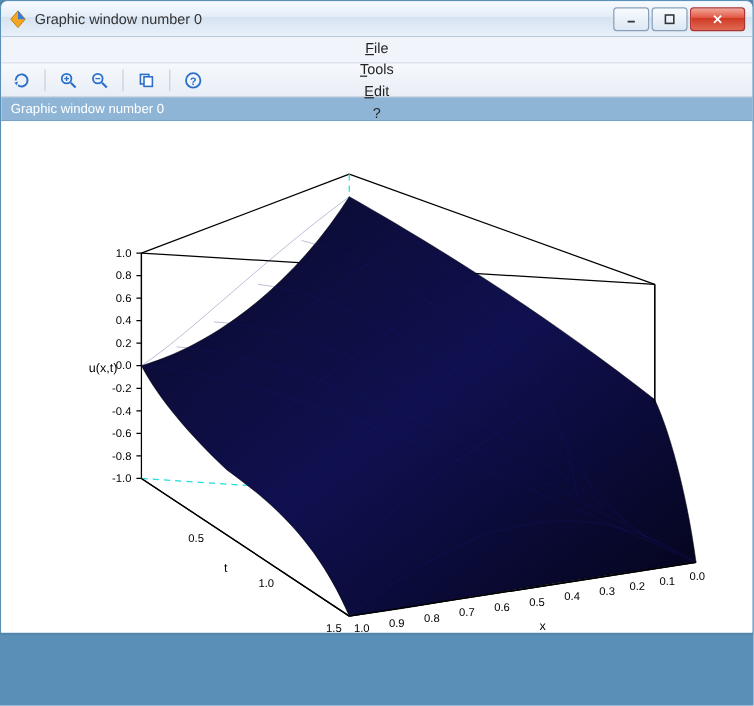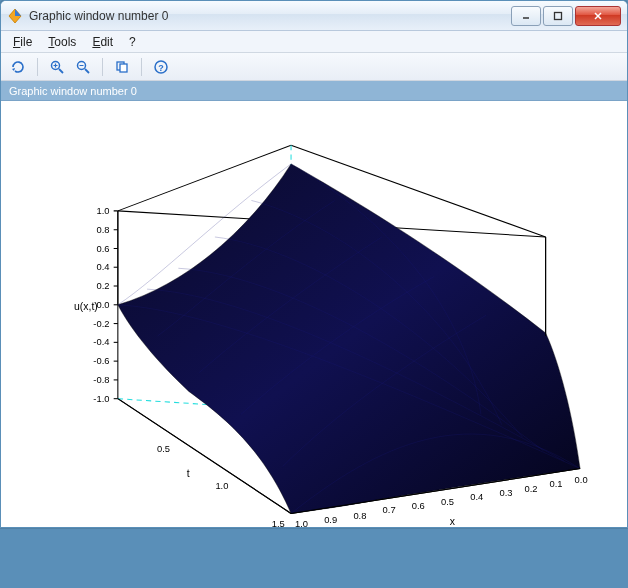--- a/index.html
+++ b/index.html
@@ -52,20 +52,21 @@
   }
   .win-btn svg { width: 10px; height: 10px; }
   .menubar {
     height: 22px;
     background: #f1f5fb;
     border-bottom: 1px solid #d0d8e2;
     display: flex;
     align-items: center;
     padding: 0 4px;
     font-size: 12px;
+    flex-direction: column;
   }
   .menu-item {
     padding: 2px 8px;
     cursor: pointer;
     color: #222;
   }
   .menu-item u { text-decoration: underline; }
   .toolbar {
     height: 28px;
     background: linear-gradient(#f6f9fd, #e9eef6);

